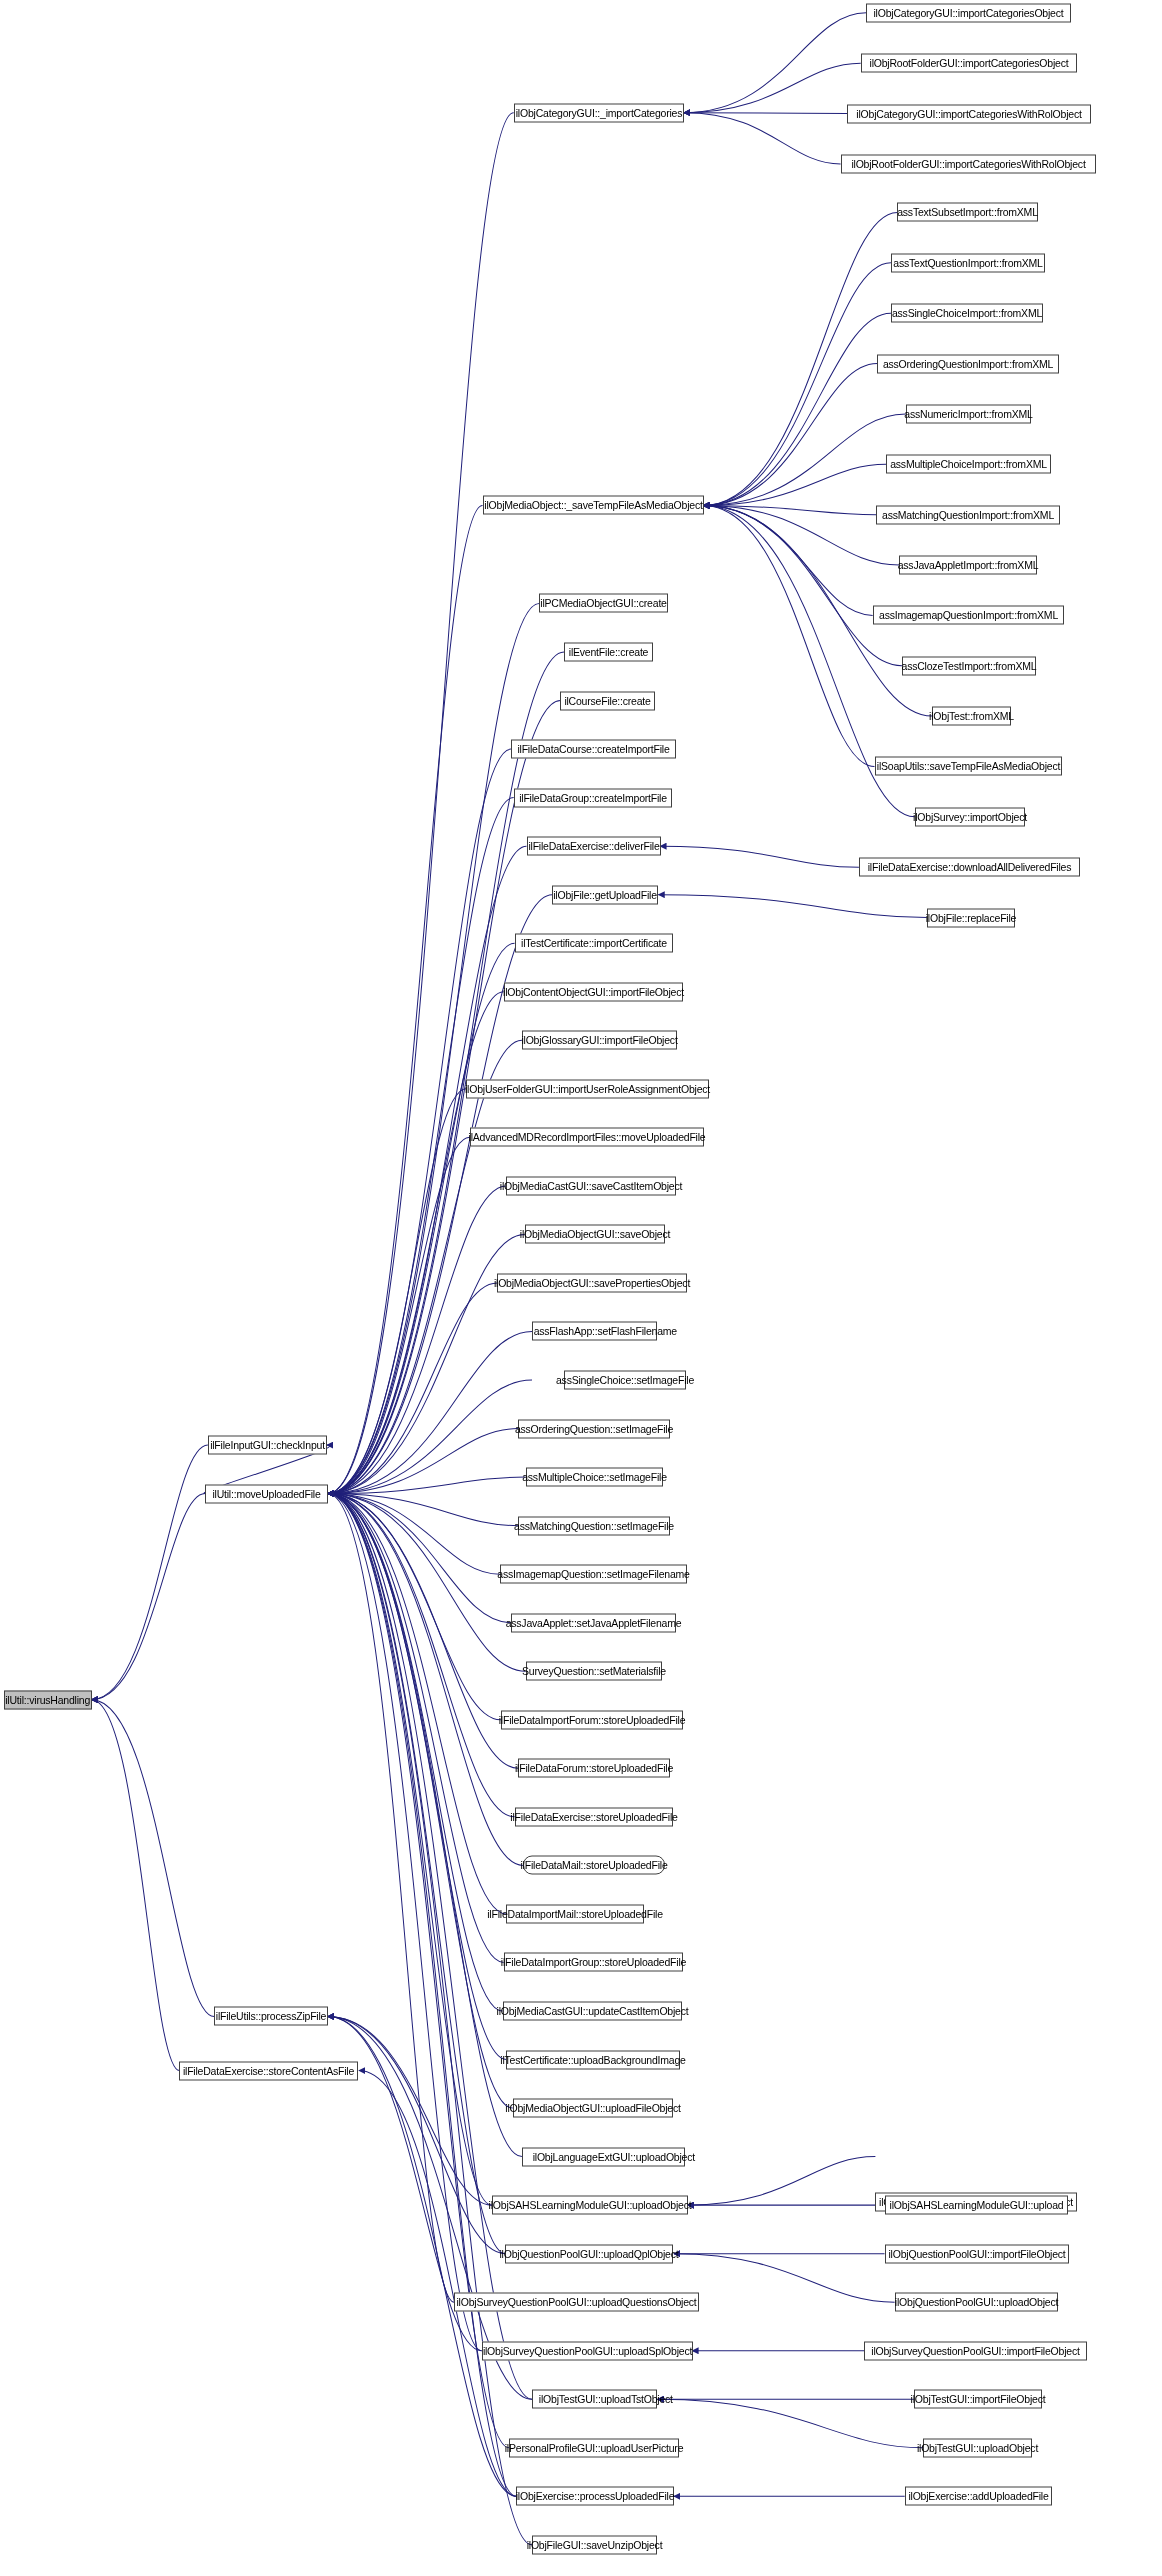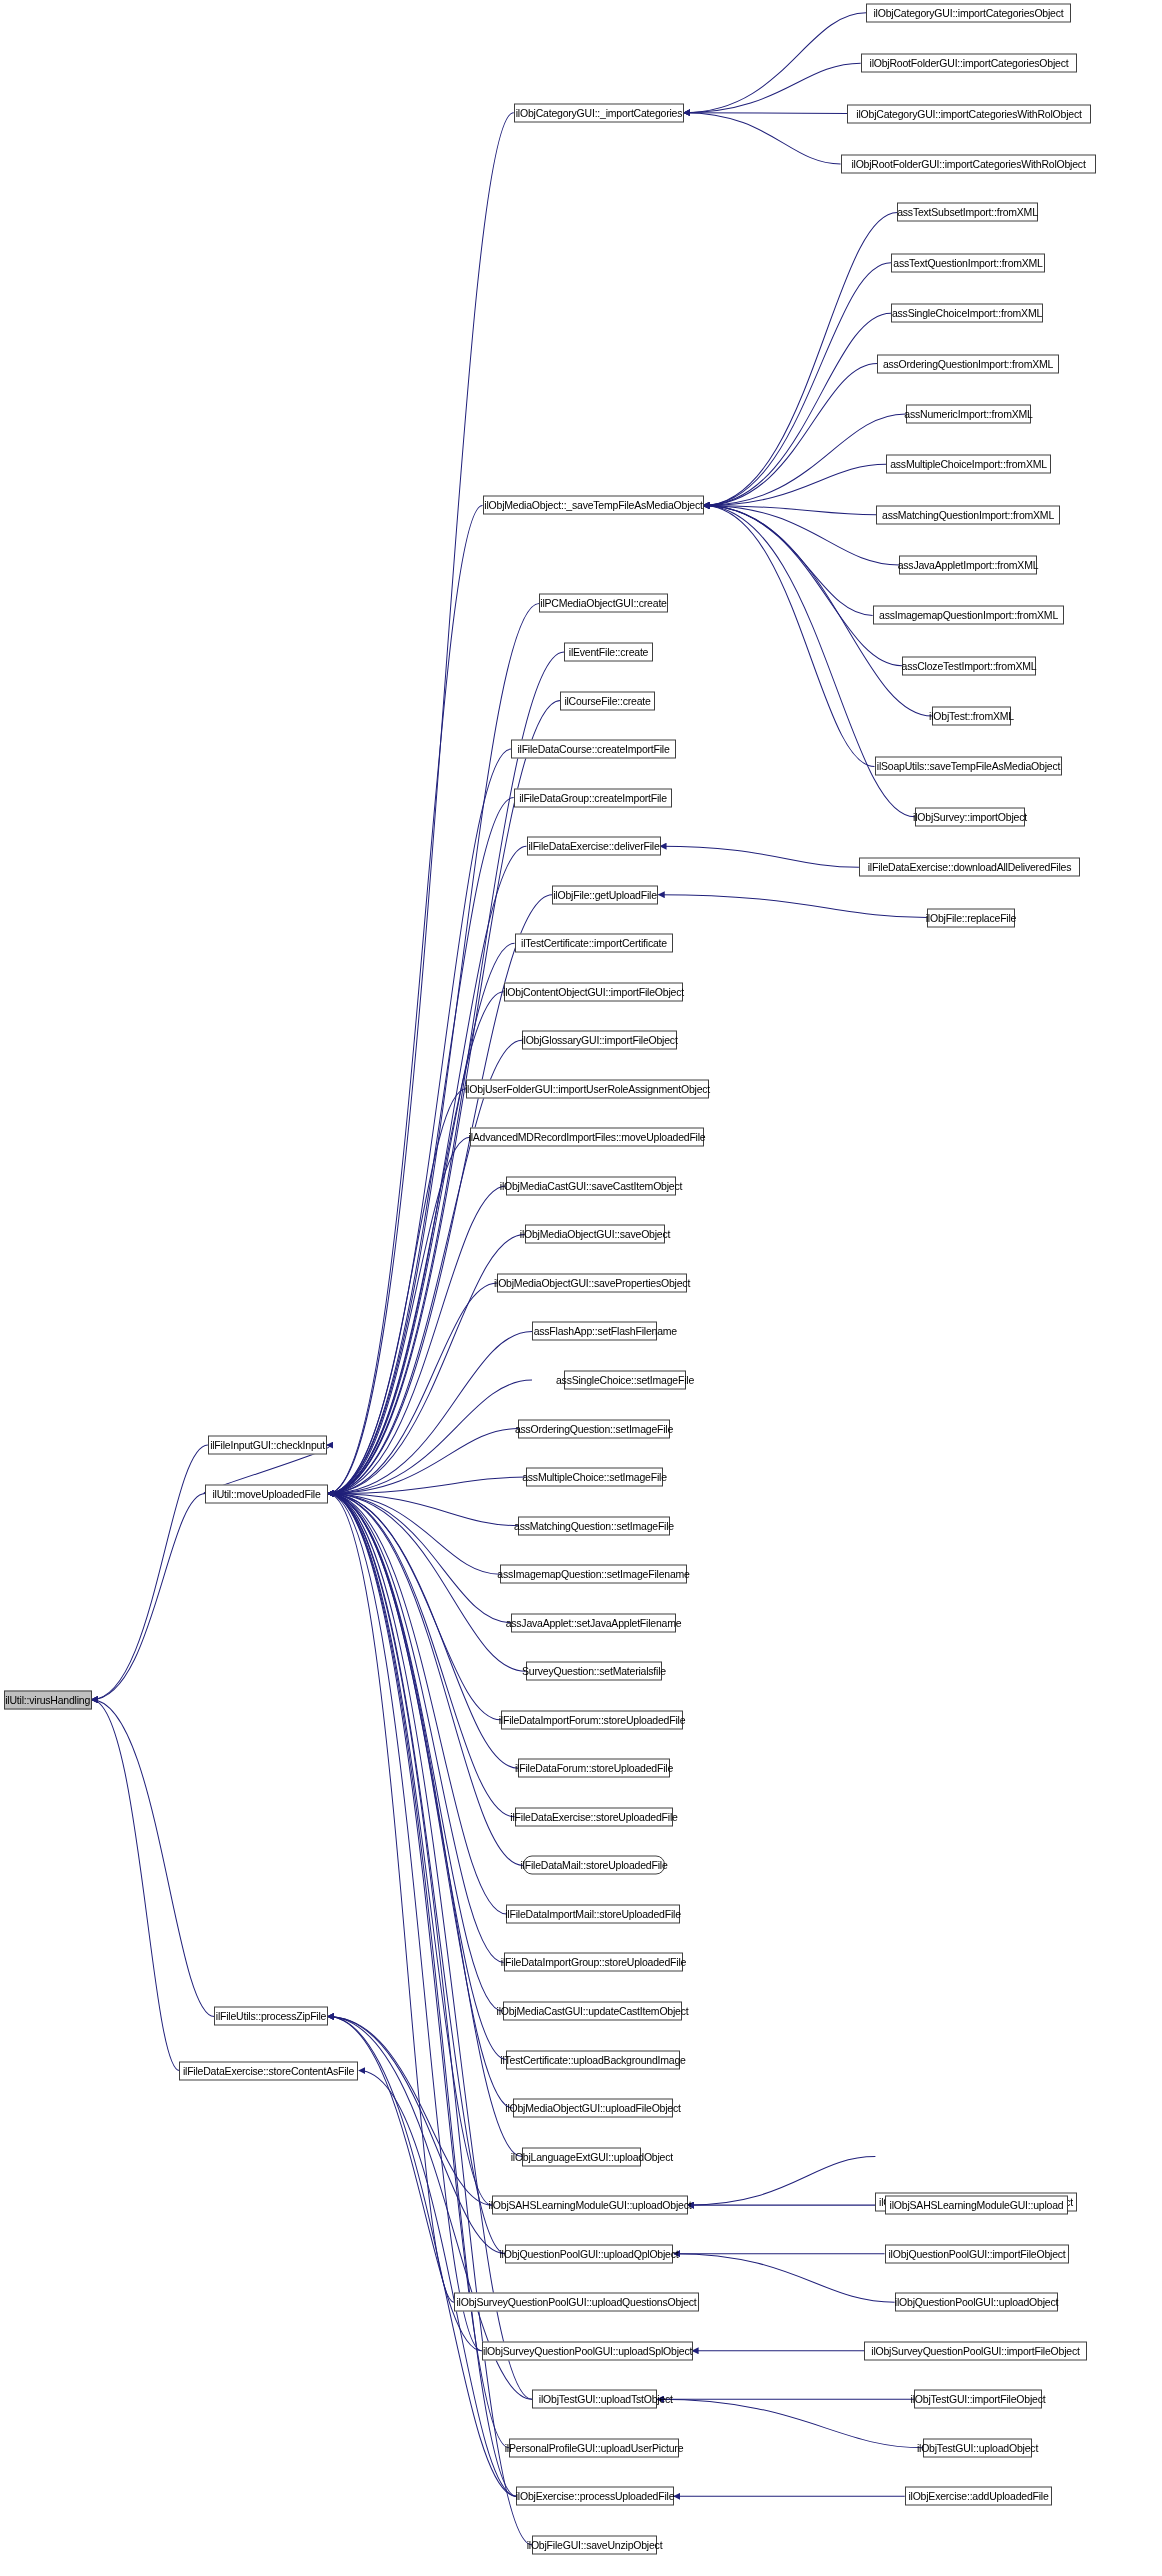--- a/index.html
+++ b/index.html
@@ -168,26 +168,26 @@
       <div class="node" style="left: 518px; top: 1429px; width: 152px;">assOrderingQuestion::setImageFile</div>
       <div class="node" style="left: 526px; top: 1477px; width: 137px;">assMultipleChoice::setImageFile</div>
       <div class="node" style="left: 518px; top: 1526px; width: 152px;">assMatchingQuestion::setImageFile</div>
       <div class="node" style="left: 500px; top: 1574px; width: 187px;">assImagemapQuestion::setImageFilename</div>
       <div class="node" style="left: 511px; top: 1623px; width: 165px;">assJavaApplet::setJavaAppletFilename</div>
       <div class="node" style="left: 526px; top: 1671px; width: 136px;">SurveyQuestion::setMaterialsfile</div>
       <div class="node" style="left: 501px; top: 1720px; width: 182px;">ilFileDataImportForum::storeUploadedFile</div>
       <div class="node" style="left: 518px; top: 1768px; width: 152px;">ilFileDataForum::storeUploadedFile</div>
       <div class="node" style="left: 515px; top: 1817px; width: 158px;">ilFileDataExercise::storeUploadedFile</div>
       <div class="node" style="left: 523px; top: 1865px; width: 142px; border-radius: 9px;">ilFileDataMail::storeUploadedFile</div>
-      <div class="node" style="left: 506px; top: 1914px; width: 174px;">ilFileDataImportMail::storeUploadedFile</div>
+      <div class="node" style="left: 506px; top: 1914px; width: 138px;">ilFileDataImportMail::storeUploadedFile</div>
       <div class="node" style="left: 504px; top: 1962px; width: 179px;">ilFileDataImportGroup::storeUploadedFile</div>
       <div class="node" style="left: 503px; top: 2011px; width: 179px;">ilObjMediaCastGUI::updateCastItemObject</div>
       <div class="node" style="left: 506px; top: 2060px; width: 174px;">ilTestCertificate::uploadBackgroundImage</div>
       <div class="node" style="left: 513px; top: 2108px; width: 160px;">ilObjMediaObjectGUI::uploadFileObject</div>
-      <div class="node" style="left: 522px; top: 2157px; width: 119px; padding-left: 27px;">ilObjLanguageExtGUI::uploadObject</div>
+      <div class="node" style="left: 522px; top: 2157px; width: 163px; padding-left: 27px;">ilObjLanguageExtGUI::uploadObject</div>
       <div class="node" style="left: 492px; top: 2205px; width: 196px;">ilObjSAHSLearningModuleGUI::uploadObject</div>
       <div class="node" style="left: 505px; top: 2254px; width: 168px;">ilObjQuestionPoolGUI::uploadQplObject</div>
       <div class="node" style="left: 454px; top: 2302px; width: 245px;">ilObjSurveyQuestionPoolGUI::uploadQuestionsObject</div>
       <div class="node" style="left: 482px; top: 2351px; width: 211px;">ilObjSurveyQuestionPoolGUI::uploadSplObject</div>
       <div class="node" style="left: 532px; top: 2399px; width: 125px; padding-left: 29px;">ilObjTestGUI::uploadTstObject</div>
       <div class="node" style="left: 509px; top: 2448px; width: 170px;">ilPersonalProfileGUI::uploadUserPicture</div>
       <div class="node" style="left: 516px; top: 2496px; width: 158px;">ilObjExercise::processUploadedFile</div>
       <div class="node" style="left: 532px; top: 2545px; width: 125px;">ilObjFileGUI::saveUnzipObject</div>
       <div class="node" style="left: 866px; top: 13px; width: 205px;">ilObjCategoryGUI::importCategoriesObject</div>
       <div class="node" style="left: 861px; top: 63px; width: 216px;">ilObjRootFolderGUI::importCategoriesObject</div>

